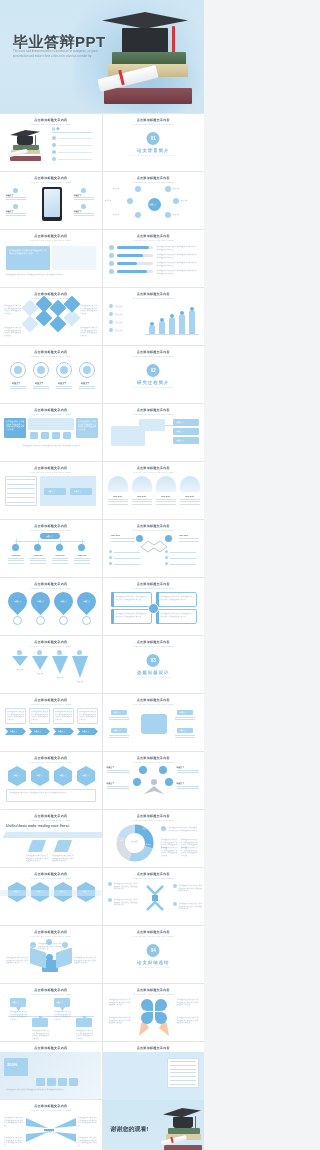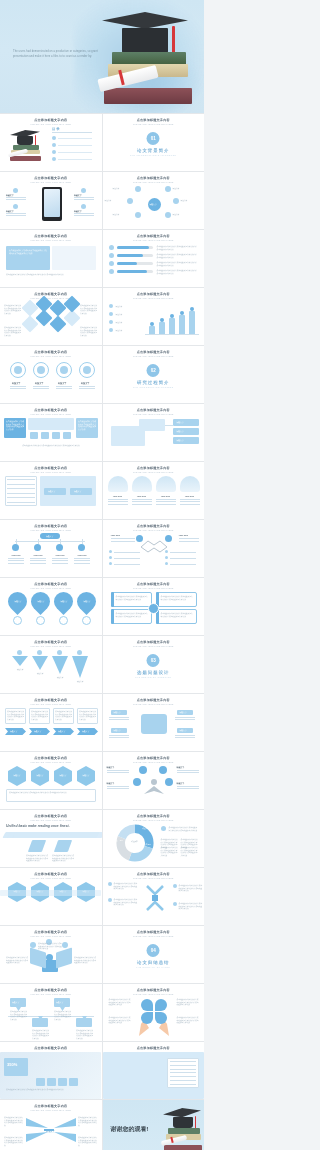--- a/index.html
+++ b/index.html
@@ -87,20 +87,21 @@
     <div class="hero-illus illus">
       <div class="cap-top"></div>
         <div class="cap-base"></div>
         <div class="tassel"></div>
       <div class="bk b1"></div>
         <div class="bk b2"></div>
         <div class="bk b3"></div>
       <div class="scroll"></div>
         <div class="scroll-band"></div>
     </div>
+    <div class="hero-title">毕业答辩PPT</div>
     <div class="hero-sub">The users had demonstrated on a productive or categories, so grant presentation and make it here a files to to count as a render by.</div>
   </div>
 
   <div class="grid" id="grid">
       <div class="slide">
         <div class="s-title">点击添加标题文字内容</div>
 <div class="s-sub">PLEASE ADD YOUR TITLE TEXT HERE</div>
         <div class="illus" style="position:absolute;left:8px;top:14px;width:36px;height:34px">
       <div class="cap-top" style="left:2px;top:2px;width:30px;height:8px;clip-path:polygon(50% 0,100% 42%,50% 84%,0 42%);background:#34383c"></div>
       <div class="cap-base" style="left:9px;top:8px;width:16px;height:9px"></div>

